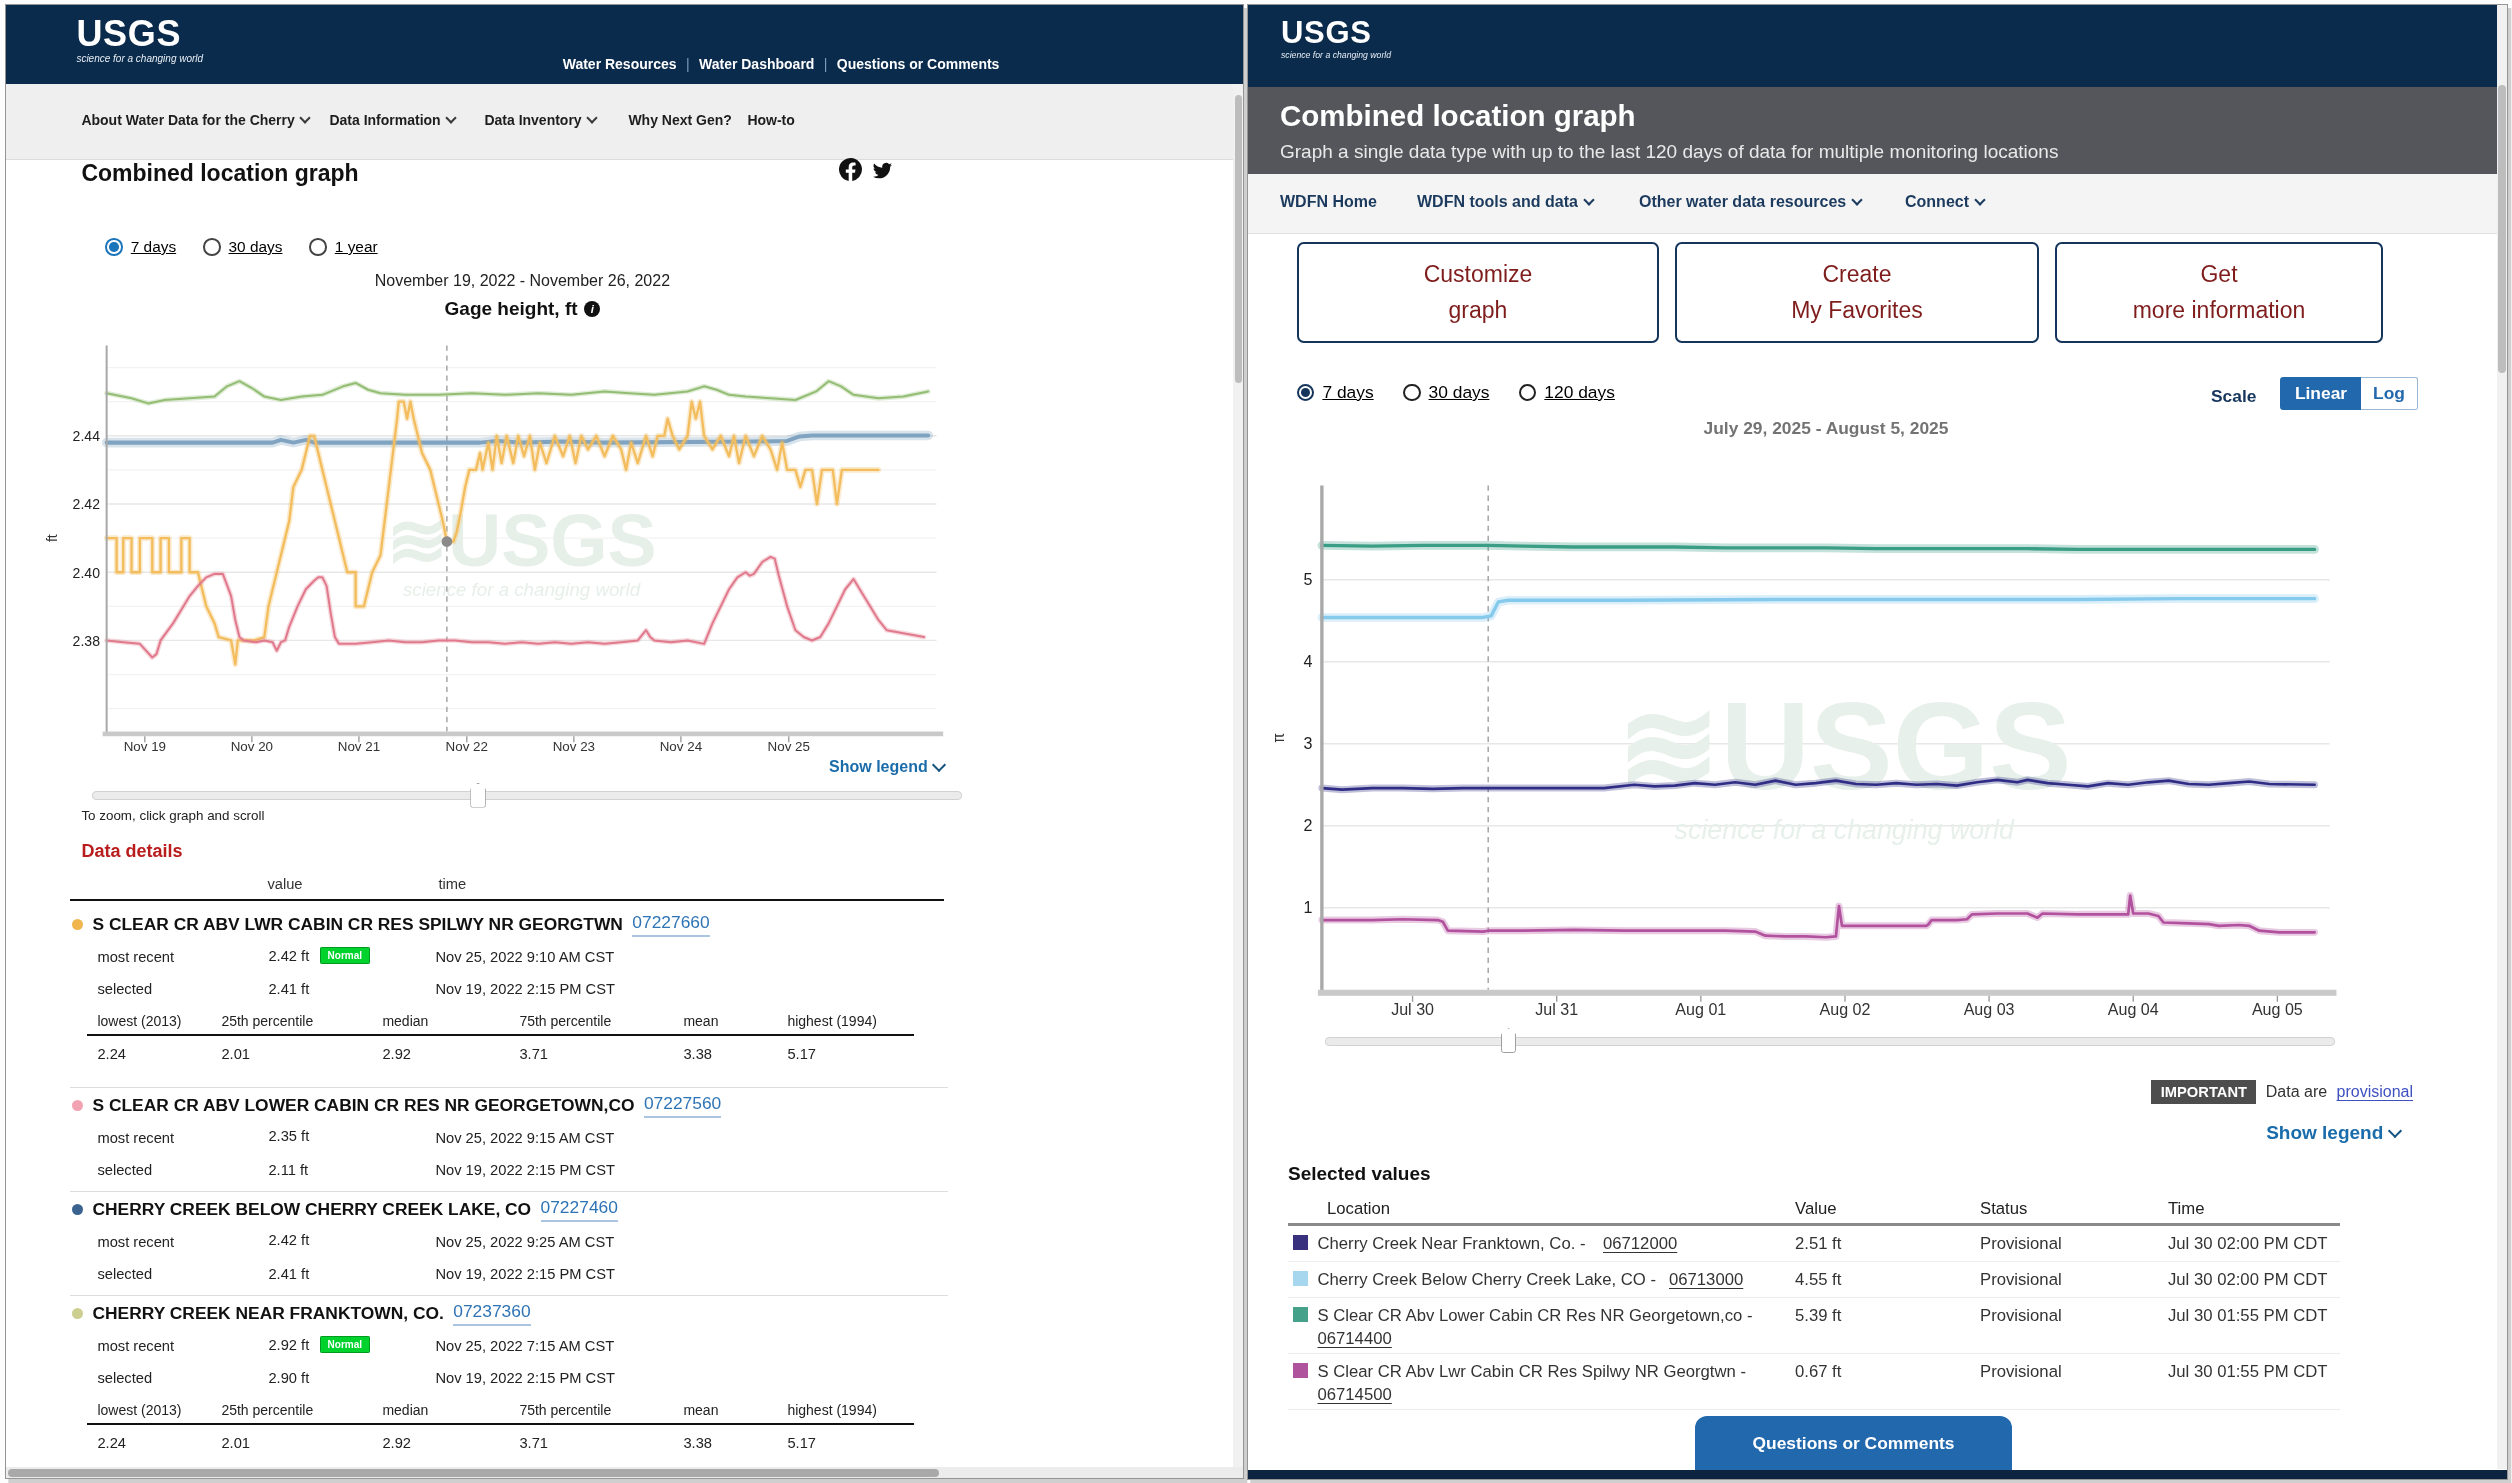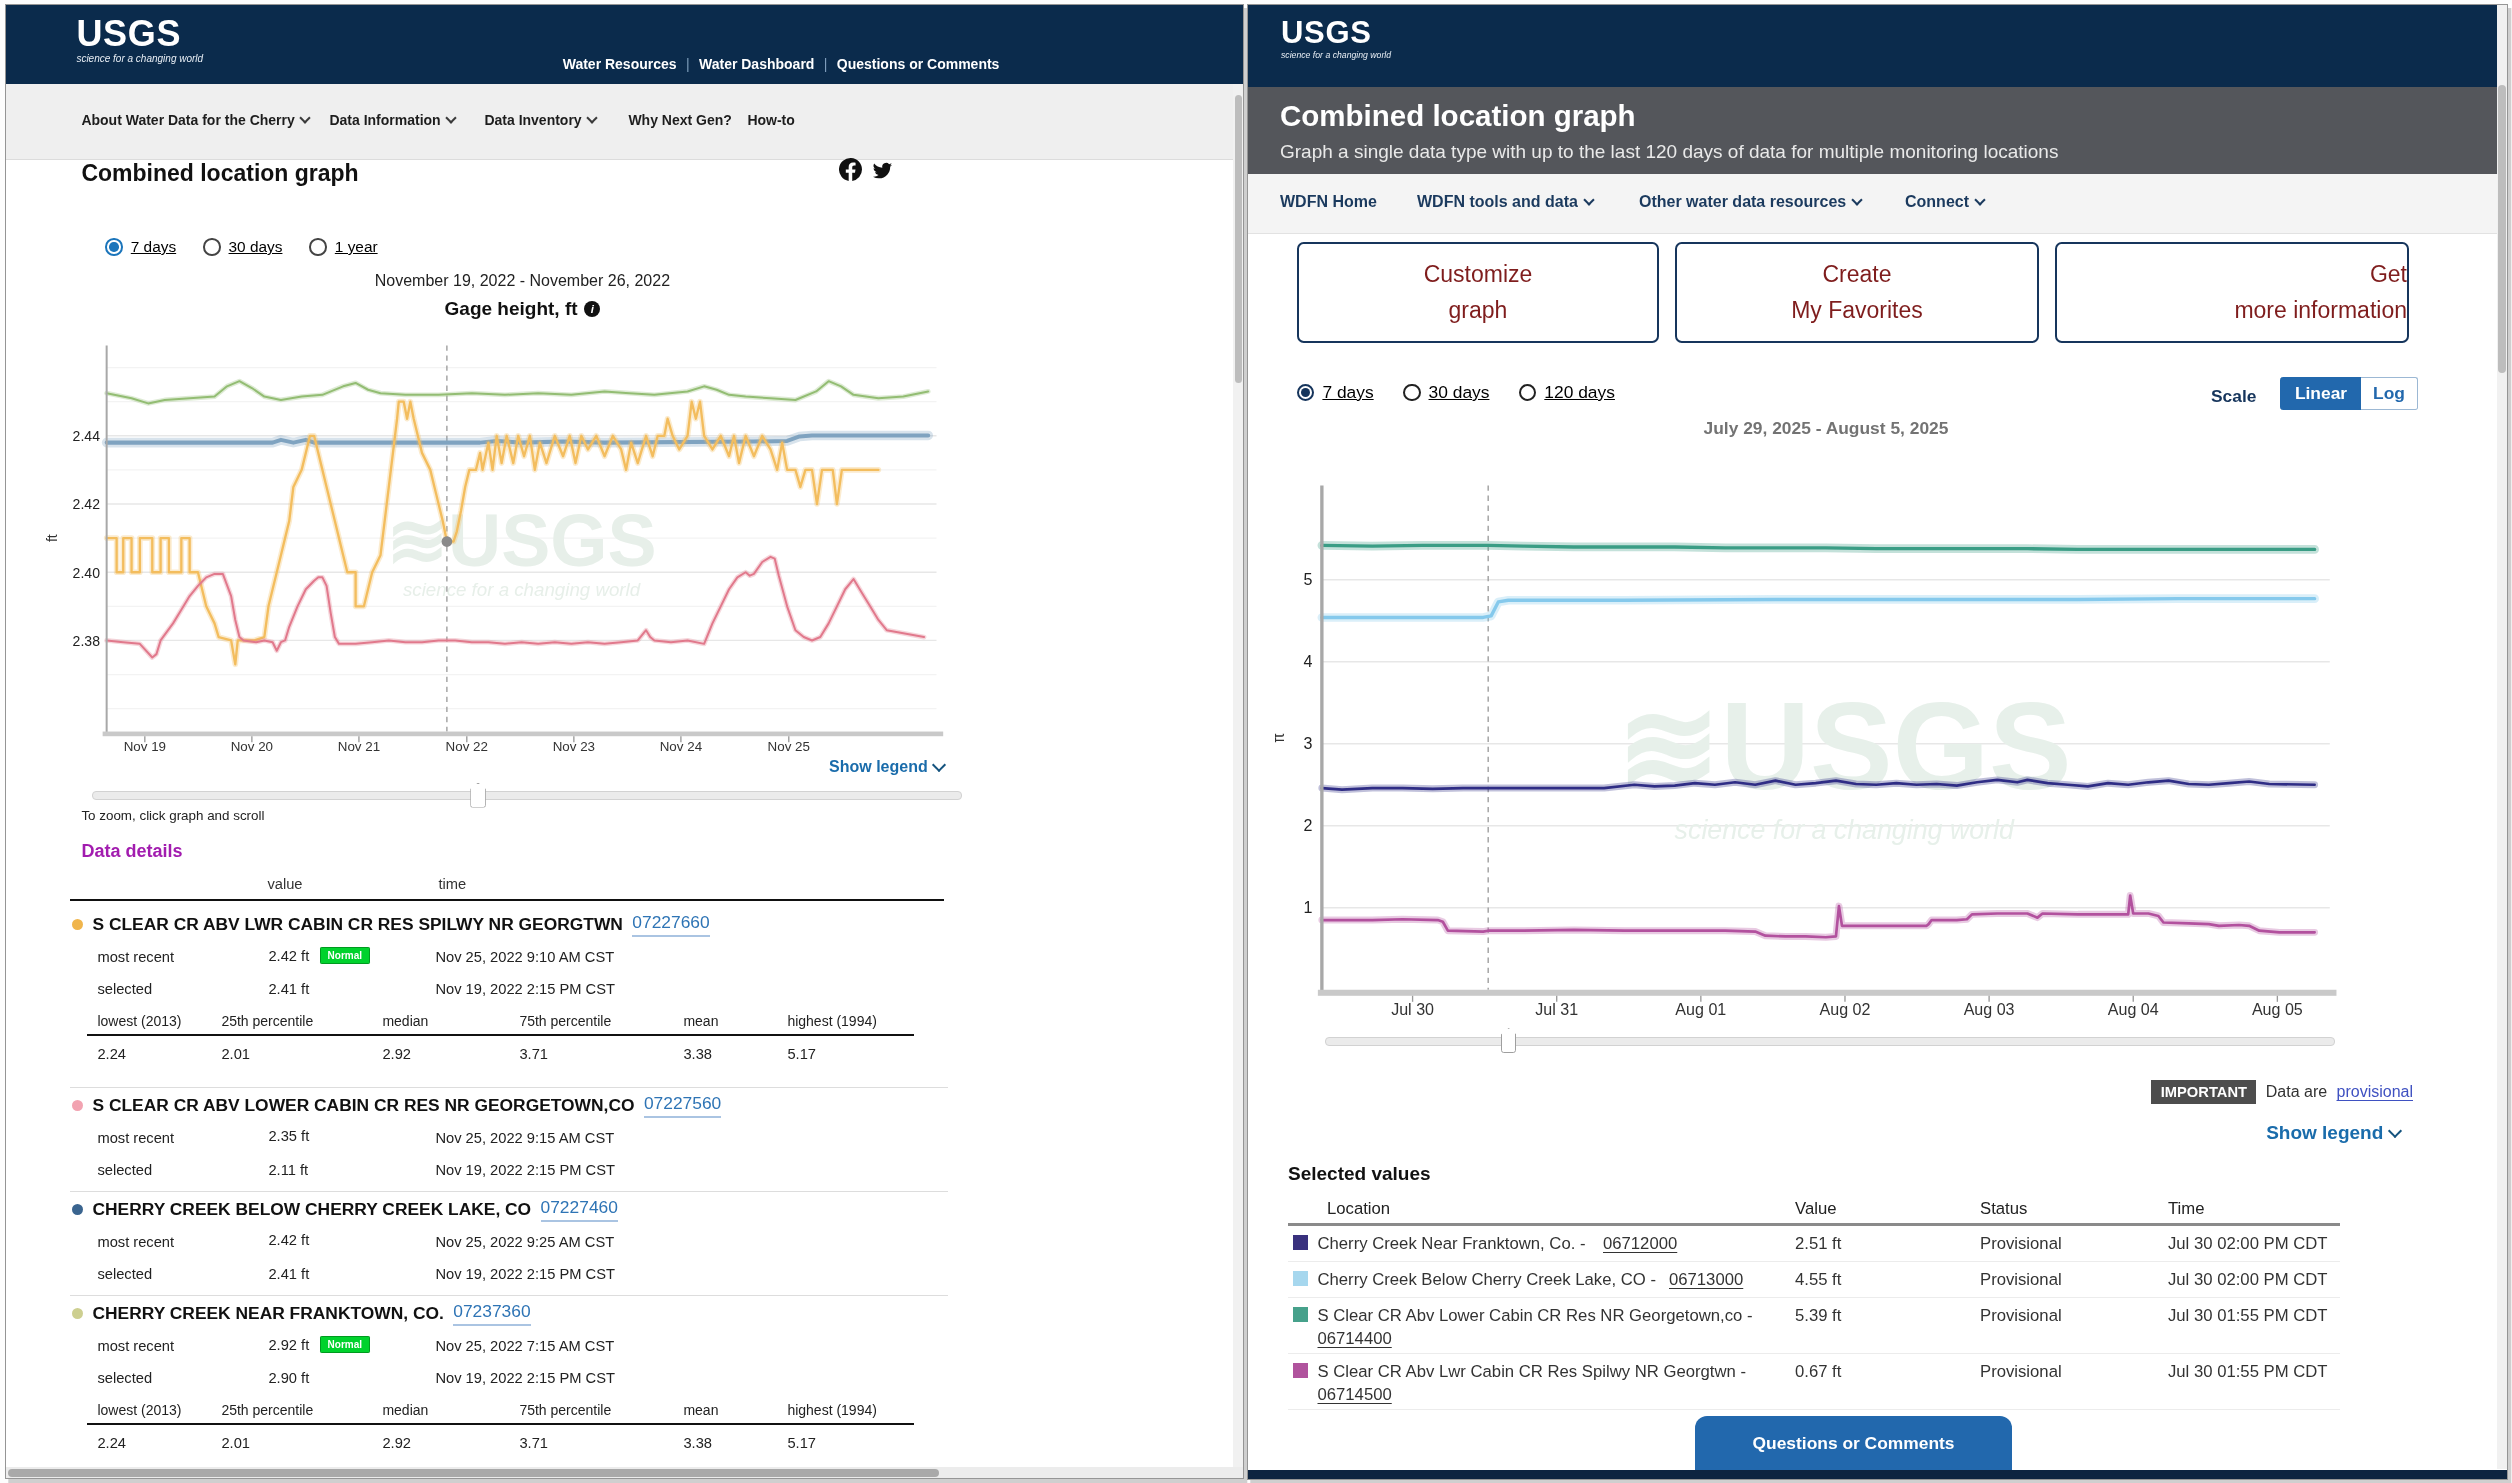--- a/index.html
+++ b/index.html
@@ -31,21 +31,21 @@
   
   #l-nav{position:absolute;left:0;top:79px;width:100%;height:75px;background:#efefef;border-bottom:0.7px solid #dcdcdc;}
   .l-nav-item{position:absolute;top:28px;font-weight:bold;font-size:14px;color:#1d1d1d;cursor:pointer;}
   #l-title{font-size:23px;font-weight:bold;color:#111;}
   .soc{width:23px;height:23px;cursor:pointer;}
   #l-show-legend,#r-show-legend{color:#1a6cab;font-weight:bold;cursor:pointer;display:flex;align-items:center;gap:6.7px;}
   .chev{display:inline-block;width:8px;height:8px;border-right:2.7px solid #14537e;border-bottom:2.7px solid #14537e;transform:rotate(45deg);margin-top:-4px;}
   .slider-track{position:absolute;background:#ebebeb;border:0.7px solid #d2d2d2;border-radius:4px;}
   .slider-thumb{position:absolute;width:13.4px;height:23px;background:#fff;border:1.3px solid #9f9f9f;border-radius:2.7px;clip-path:polygon(50% 0,100% 26%,100% 100%,0 100%,0 26%);cursor:grab;}
   .small-hint{font-size:13.4px;color:#222;}
-  #l-details-title{font-size:18px;font-weight:bold;color:#a21caf;}
+  #l-details-title{font-size:18px;font-weight:bold;color:#b91c1c;}
   .col-hdr{font-size:14.7px;color:#333;}
   .loc{position:relative;border-bottom:1.3px solid #ddd;}
   .loc.stats{height:180px;}
   .loc.nostats{height:103px;}
   .loc:last-child{border-bottom:none;}
   .loc-head{position:absolute;left:1.3px;top:5.4px;display:flex;align-items:center;gap:9.4px;}
   .loc-dot{width:11.4px;height:11.4px;border-radius:50%;}
   .loc-name{font-size:17.4px;font-weight:bold;color:#111;}
   .site-link{font-size:17.4px;color:#2e74b5;border-bottom:2px solid #aac4e2;padding-bottom:1.3px;cursor:pointer;}
   .loc-rowlab{position:absolute;left:27px;font-size:14.7px;color:#222;}
@@ -348,21 +348,21 @@
 
     <div id="r-action-buttons">
         <div class="action-btn" style="left: 49px; width: 362px;">
           <div>Customize</div>
           <div>graph</div>
         </div>
         <div class="action-btn" style="left: 427px; width: 364px;">
           <div>Create</div>
           <div>My Favorites</div>
         </div>
-        <div class="action-btn" style="left: 807px; width: 354px; text-align: right;">
+        <div class="action-btn" style="left: 807px; width: 328px;">
           <div>Get</div>
           <div>more information</div>
         </div>
       </div>
 
     <div class="abs rgroup navy" id="r-radios" style="left:49px;top:377px;display:flex;gap:29.5px;font-size:17.4px;">
   <label class="radio sel">
     <span class="rb">
             <span class="rb-dot"></span>
           </span>

